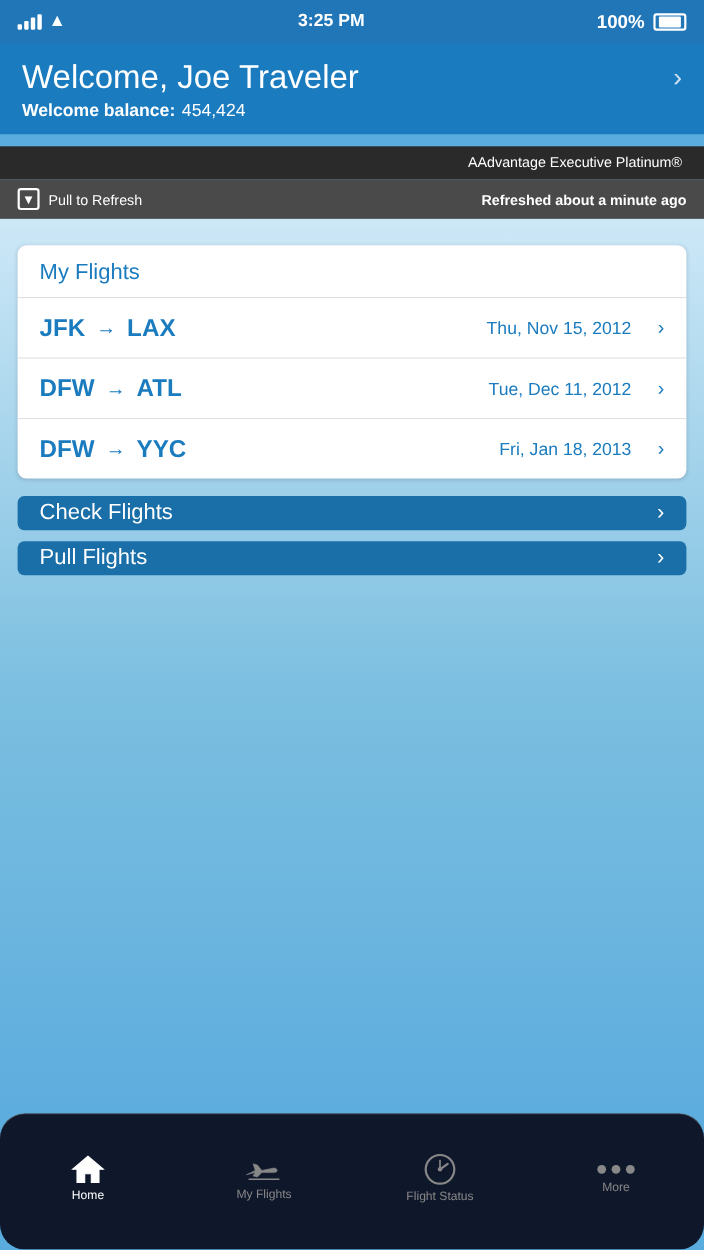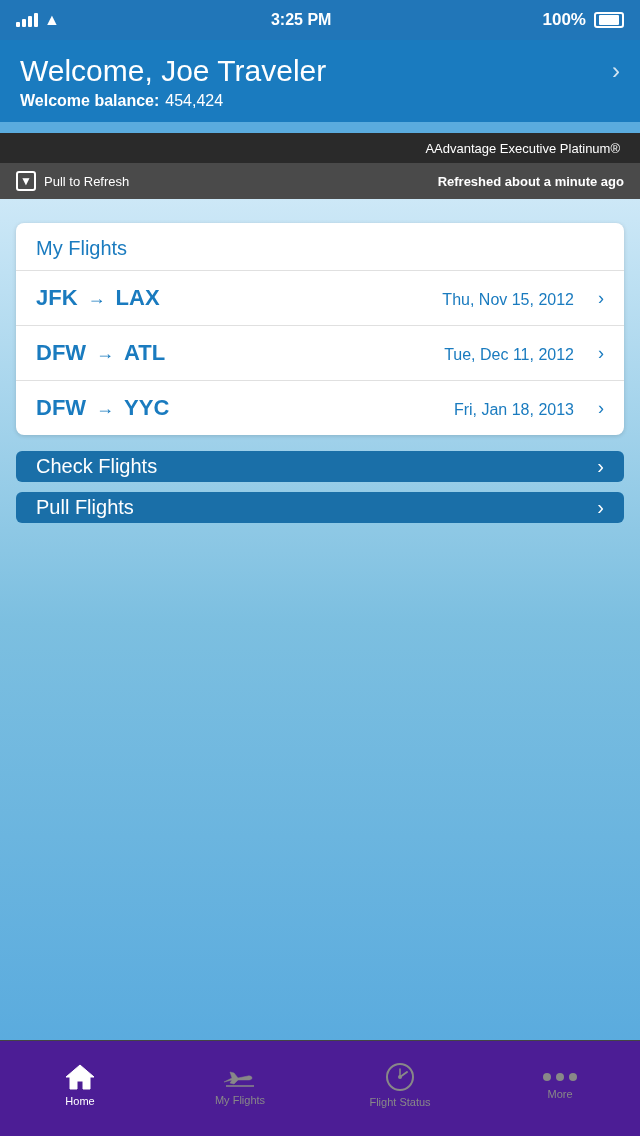--- a/index.html
+++ b/index.html
@@ -194,24 +194,25 @@
       font-size: 20px;
       color: white;
     }
 
     
     .tab-bar {
       position: absolute;
       bottom: 0;
       left: 0;
       width: 100%;
-      height: 96px;
-      background: #4c1d95;
+      height: 124px;
+      background: #0f172a;
       display: flex;
       border-top: 1px solid #444;
+      border-radius: 23px;
     }
     .tab-item {
       flex: 1;
       display: flex;
       flex-direction: column;
       align-items: center;
       justify-content: center;
       gap: 4px;
       color: #888;
       font-size: 11px;

